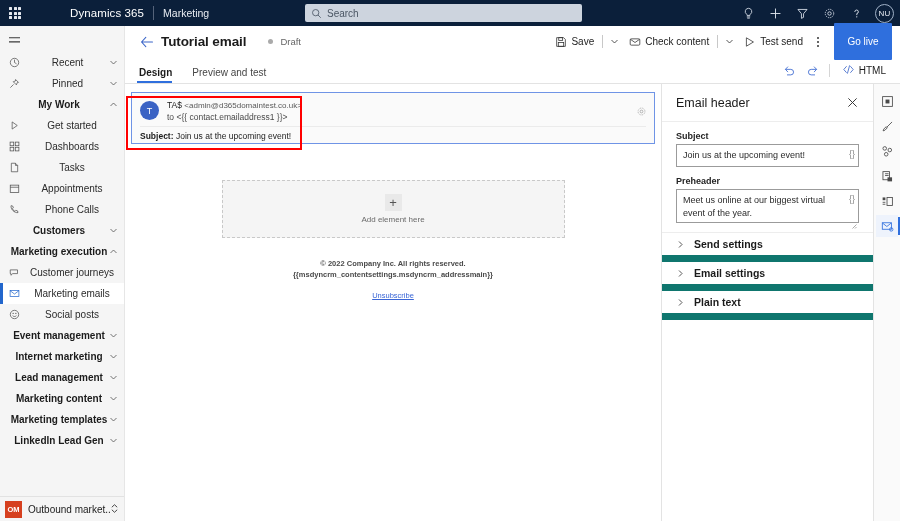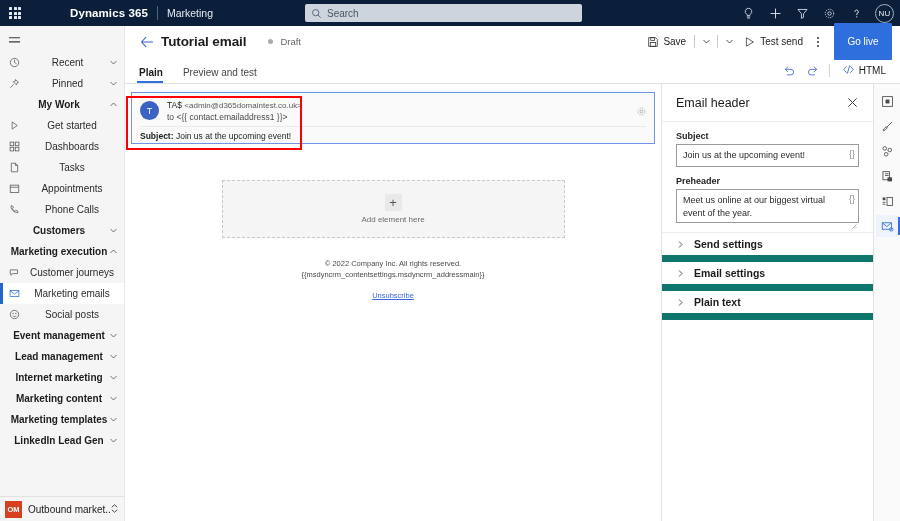--- a/index.html
+++ b/index.html
@@ -15,21 +15,21 @@
   .topbar {
     height: 26px; flex: 0 0 26px;
     background: #0b1f3a;
     display: flex; align-items: center;
     color: #ffffff;
     position: relative;
   }
   .waffle { width: 30px; display: flex; align-items: center; justify-content: center; cursor: pointer; }
   .waffle-grid { display: grid; grid-template-columns: repeat(3, 3px); grid-gap: 1.5px; }
   .waffle-grid i { width: 3px; height: 3px; background: #e6eaf0; display: block; border-radius: 0.5px; }
-  .brand { font-size: 11.5px; font-weight: bold; letter-spacing: .1px; padding-right: 9px; padding-left: 40px; }
+  .brand { font-size: 11.5px; font-weight: normal; letter-spacing: .1px; padding-right: 9px; padding-left: 40px; }
   .brand-sep { width: 1px; height: 14px; background: #55637a; }
   .appname { font-size: 10.5px; padding-left: 9px; color: #e8ecf2; font-weight: normal; }
   .searchwrap {
     position: absolute; left: 305px; top: 4px; width: 277px; height: 18px;
     background: #cdd4de; border-radius: 2px;
     display: flex; align-items: center; padding: 0 6px; cursor: text;
   }
   .searchwrap svg { flex: 0 0 auto; }
   .searchph { font-size: 10px; color: #4a5563; padding-left: 5px; }
   .topicons { position: absolute; right: 6px; top: 0; height: 26px; display: flex; align-items: center; gap: 3px; }
@@ -160,21 +160,21 @@
     display: flex; flex-direction: column; align-items: center; justify-content: center; gap: 4px;
     cursor: pointer;
   }
   .addbtn {
     width: 17px; height: 17px; background: #e9e9e9; display: flex; align-items: center; justify-content: center;
     color: #555; font-size: 13px; line-height: 1;
   }
   .addlabel { font-size: 8px; color: #6a6a6a; }
 
   .footer-area { text-align: center; margin-top: 20px; line-height: 1.5; }
-  .footer-line { font-size: 7.5px; color: #4a4a4a; }
+  .footer-line { font-size: 7.5px; color: #4a4a4a; font-weight: bold; }
   .footer-unsub { font-size: 7.5px; color: #3a66d6; text-decoration: underline; cursor: pointer; display: inline-block; }
 
   
   .props {
     width: 212px; flex: 0 0 212px; background: #fff; display: flex; flex-direction: column;
     border-right: 1px solid #e3e3e3;
   }
   .props-head {
     height: 38px; flex: 0 0 38px; display: flex; align-items: center; padding: 0 12px 0 14px;
     border-bottom: 1px solid #ededed;
@@ -428,30 +428,30 @@
         <div class="sb-row sb-group">
           <span class="lbl">Event management</span>
           <span class="chev">
             <svg width="9" height="9" viewBox="0 0 12 12">
                 <path d="M2 4l4 4 4-4" fill="none" stroke="currentColor" stroke-width="1.1"></path>
               </svg>
           </span>
         </div>
 
         <div class="sb-row sb-group">
+          <span class="lbl">Internet marketing</span>
+          <span class="chev">
+            <svg width="9" height="9" viewBox="0 0 12 12">
+                <path d="M2 4l4 4 4-4" fill="none" stroke="currentColor" stroke-width="1.1"></path>
+              </svg>
+          </span>
+        </div>
+
+        <div class="sb-row sb-group">
           <span class="lbl">Lead management</span>
-          <span class="chev">
-            <svg width="9" height="9" viewBox="0 0 12 12">
-                <path d="M2 4l4 4 4-4" fill="none" stroke="currentColor" stroke-width="1.1"></path>
-              </svg>
-          </span>
-        </div>
-
-        <div class="sb-row sb-group">
-          <span class="lbl">Internet marketing</span>
           <span class="chev">
             <svg width="9" height="9" viewBox="0 0 12 12">
                 <path d="M2 4l4 4 4-4" fill="none" stroke="currentColor" stroke-width="1.1"></path>
               </svg>
           </span>
         </div>
 
         <div class="sb-row sb-group">
           <span class="lbl">Marketing content</span>
           <span class="chev">
@@ -516,20 +516,29 @@
             </span>
             <span>Save</span>
           </div>
           <span class="cmdsplit"></span>
           <div class="cmdchev">
             <svg width="9" height="9" viewBox="0 0 12 12">
                 <path d="M2 4l4 4 4-4" fill="none" stroke="#333" stroke-width="1.1"></path>
               </svg>
           </div>
 
+          <div class="cmdbtn">
+            <span class="ic">
+              <svg width="12" height="12" viewBox="0 0 16 16">
+                  <rect x="1.6" y="3.8" width="12.8" height="8.4" rx="1.4" fill="none" stroke="currentColor" stroke-width="1.05"></rect>
+                  <path d="M1.9 4.4L8 8.7l6.1-4.3" fill="none" stroke="currentColor" stroke-width="1.05"></path>
+                </svg>
+            </span>
+            <span>Check content</span>
+          </div>
           <span class="cmdsplit"></span>
           <div class="cmdchev">
             <svg width="9" height="9" viewBox="0 0 12 12">
                 <path d="M2 4l4 4 4-4" fill="none" stroke="#333" stroke-width="1.1"></path>
               </svg>
           </div>
 
           <div class="cmdbtn">
             <span class="ic">
               <svg width="12" height="12" viewBox="0 0 16 16">
@@ -545,21 +554,21 @@
                 <circle cx="2" cy="7" r="1" fill="#333"></circle>
                 <circle cx="2" cy="11" r="1" fill="#333"></circle>
               </svg>
           </div>
 
           <div class="golive">Go live</div>
         </div>
       </div>
 
       <div class="tabbar">
-        <div class="tab active">Plain</div>
+        <div class="tab active">Design</div>
         <div class="tab">Preview and test</div>
         <div class="tabright">
           <div class="tabicon">
             <svg width="13" height="13" viewBox="0 0 16 16">
                 <path d="M3.2 6.6h6.4a3.4 3.4 0 0 1 0 6.8H5.4" fill="none" stroke="currentColor" stroke-width="1.15" stroke-linecap="round"></path>
                 <path d="M5.8 3.6L3 6.6l2.8 3" fill="none" stroke="currentColor" stroke-width="1.15" stroke-linecap="round" stroke-linejoin="round"></path>
               </svg>
           </div>
           <div class="tabicon">
             <svg width="13" height="13" viewBox="0 0 16 16">

